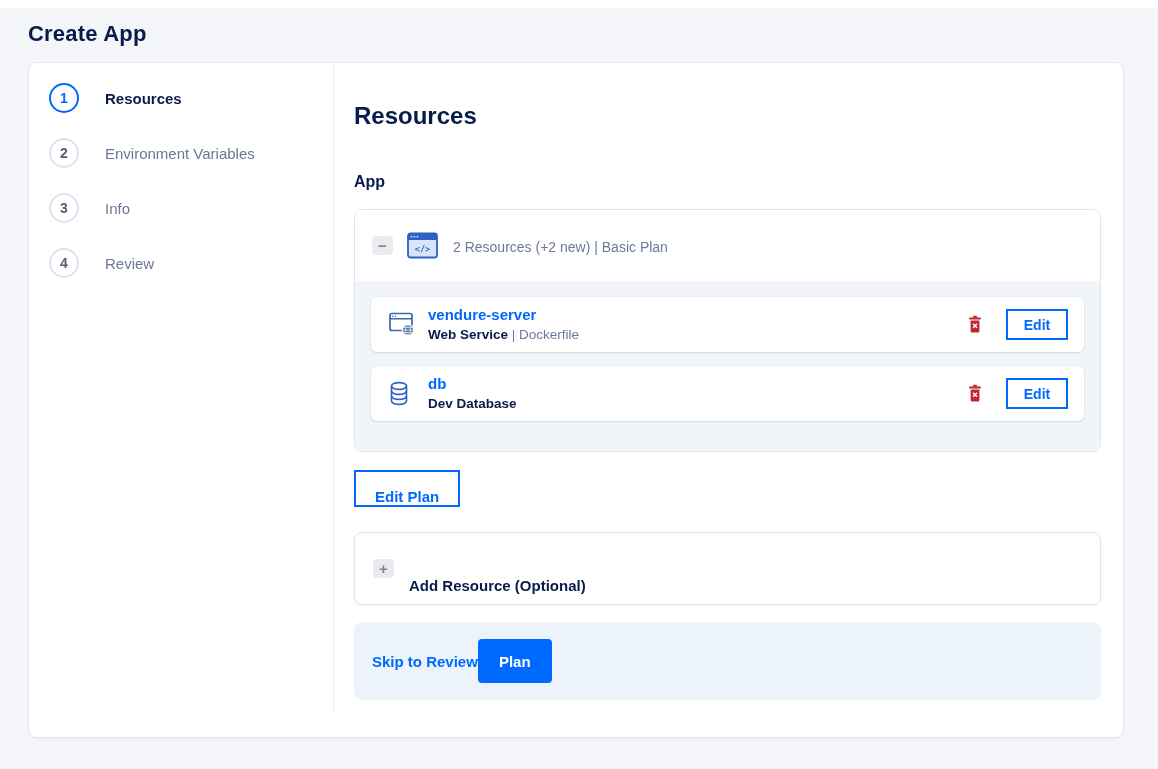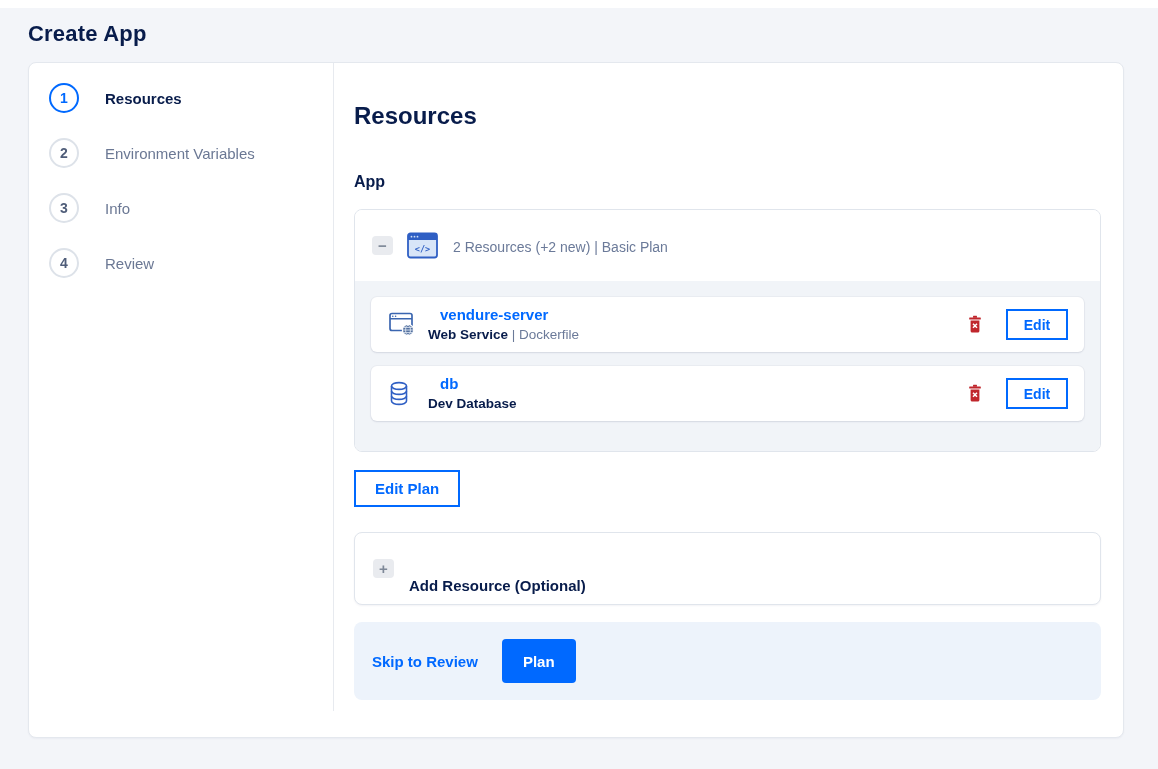--- a/index.html
+++ b/index.html
@@ -120,40 +120,40 @@
     display: flex;
     align-items: center;
     padding: 0 16px 0 18px;
     margin-bottom: 14px;
   }
   .resource-row:last-child { margin-bottom: 0; }
   .res-icon-wrap { width: 28px; flex: 0 0 28px; display: flex; align-items: center; }
   .res-text { margin-left: 11px; }
   .res-name {
     font-size: 15px; font-weight: 700; color: #0069ff;
-    text-decoration: none; line-height: 18px; cursor: pointer; display: inline-block; margin-left: 12px;
+    text-decoration: none; line-height: 18px; cursor: pointer; display: inline-block;
   }
   .res-sub { font-size: 13.5px; line-height: 17px; margin-top: 2px; color: #6b7a99; }
   .res-type { font-weight: 700; color: #081c4b; }
   .res-actions { margin-left: auto; display: flex; align-items: center; gap: 22px; }
   .trash-btn { background: none; border: none; cursor: pointer; width: 18px; height: 19px; padding: 0; display: flex; }
   .btn-outline {
     background: #ffffff;
     border: 2px solid #0069ff;
     border-radius: 0;
     color: #0069ff;
     font-family: "Liberation Sans", sans-serif;
     font-size: 14px;
     font-weight: 700;
     cursor: pointer;
   }
   .edit-btn { width: 62px; height: 31px; }
   .edit-plan-btn {
     margin-top: 18px;
-    padding: 8px 19px;
+    padding: 16px 19px;
     height: 37px;
     font-size: 15px;
   }
   .add-resource-card {
     margin-top: 25px;
     height: 73px;
     background: #ffffff;
     border: 1px solid #e0e5ec;
     border-radius: 8px;
     box-shadow: 0 1px 2px rgba(16,27,79,.05);
@@ -165,21 +165,21 @@
   }
   .add-resource-label { font-size: 15px; font-weight: 700; color: #081c4b; margin-top: 34px; }
   .footer-bar {
     margin-top: 17px;
     height: 78px;
     background: #edf3fb;
     border-radius: 8px;
     display: flex;
     align-items: center;
     padding: 0 18px;
-    gap: 24px;
+    gap: 0;
   }
   .skip-link {
     font-size: 15px;
     font-weight: 700;
     color: #0069ff;
     text-decoration: none;
     cursor: pointer;
   }
   .next-btn {
     background: #0069ff;

